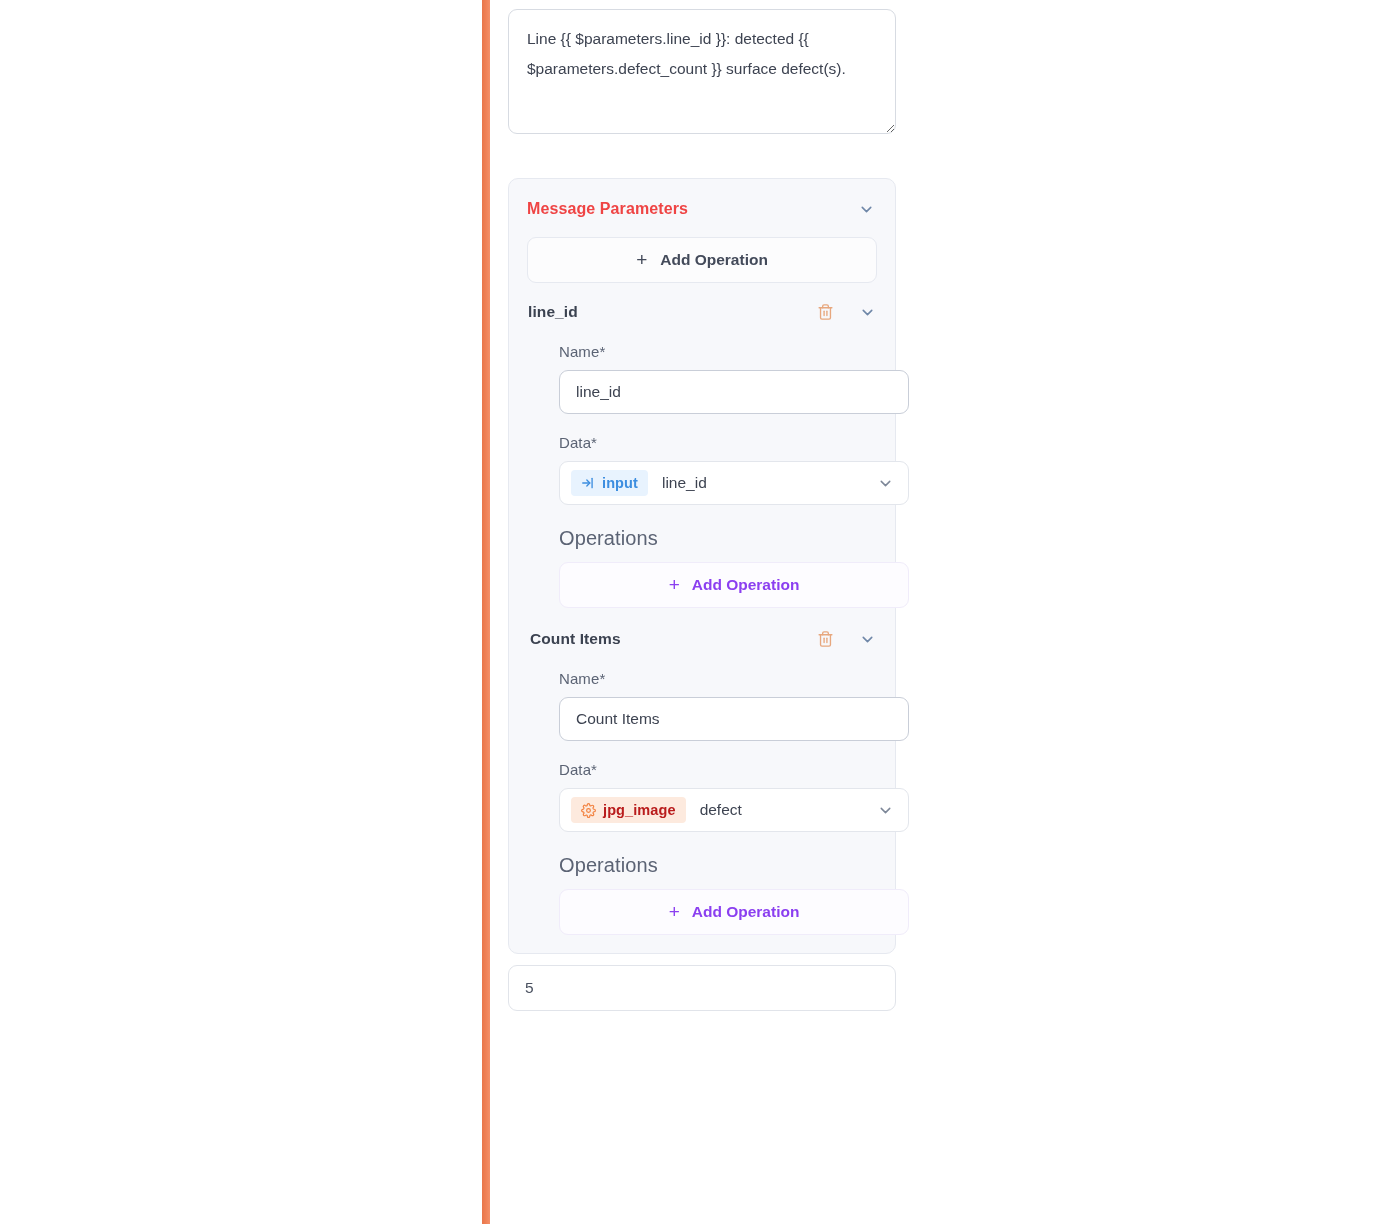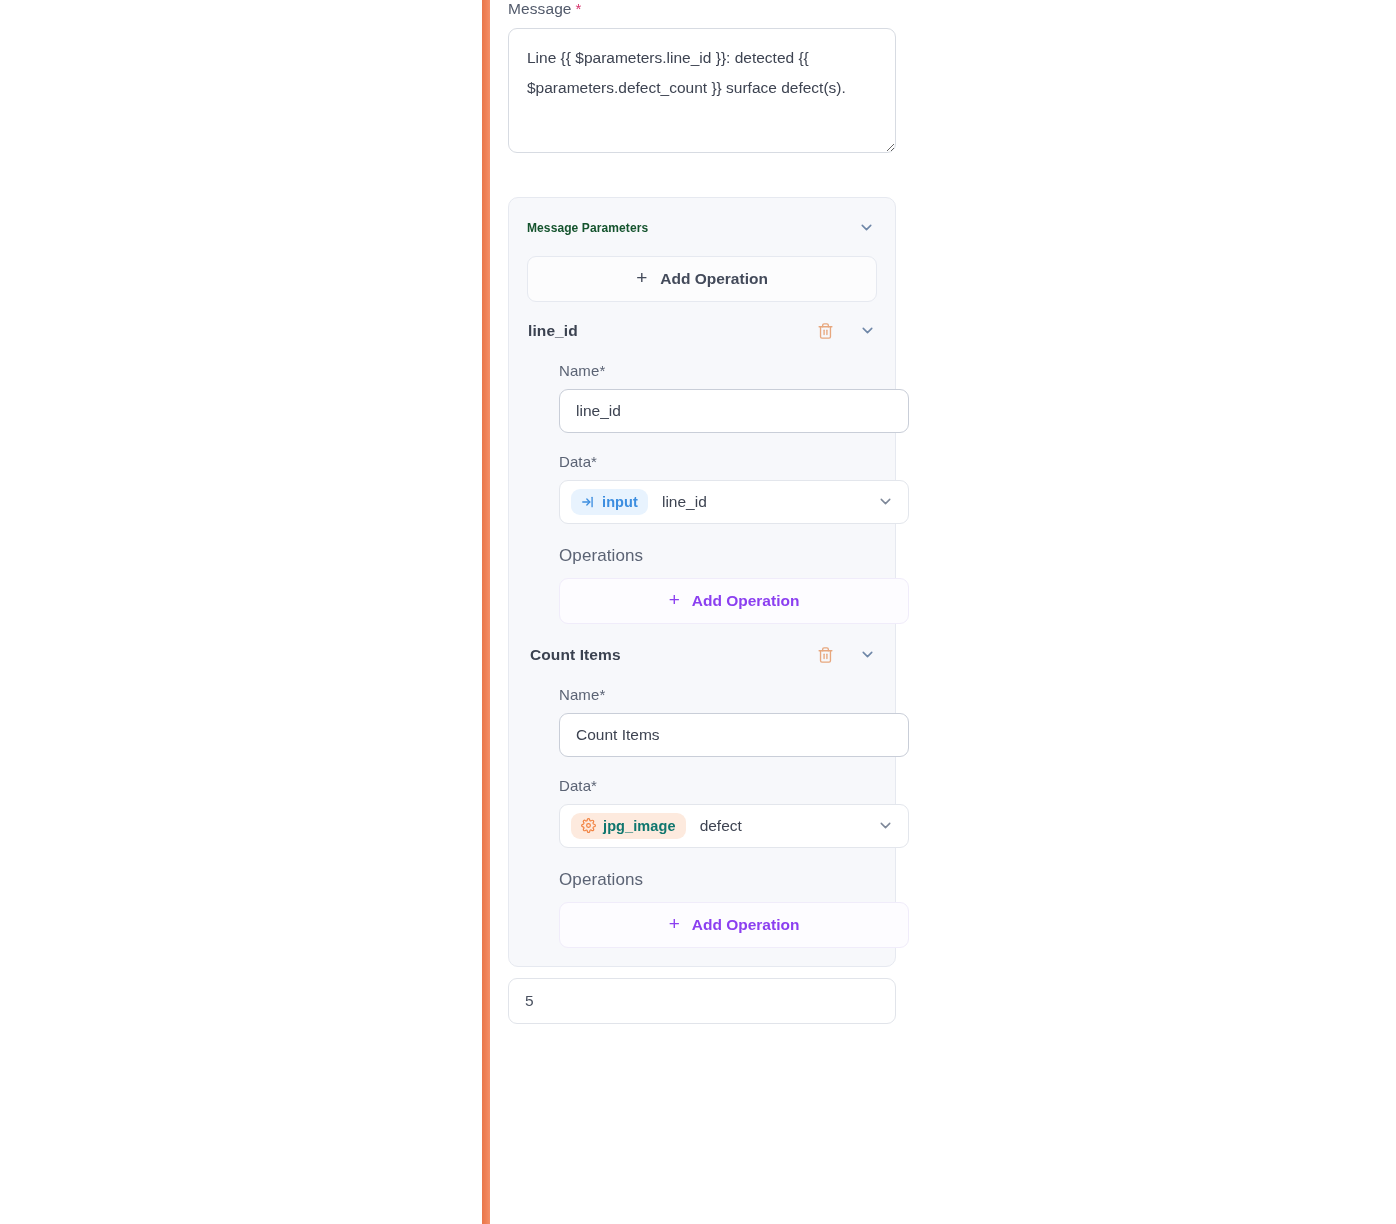--- a/index.html
+++ b/index.html
@@ -97,23 +97,23 @@
     padding: 16px 18px 18px 18px;
   }
 
   .card-header {
     display: flex;
     align-items: center;
     justify-content: space-between;
     padding: 3px 0 0 0;
   }
   .card-header-title {
-    font-size: 12px;
+    font-size: 16px;
     font-weight: bold;
-    color: #14532d;
+    color: #ef4444;
     letter-spacing: .1px;
   }
 
   .chev {
     width: 22px; height: 22px;
     display: inline-flex;
     align-items: center;
     justify-content: center;
     cursor: pointer;
   }
@@ -210,43 +210,43 @@
     border-radius: 9px;
     background: #ffffff;
     cursor: pointer;
   }
   .src-badge {
     display: inline-flex;
     align-items: center;
     gap: 7px;
     height: 26px;
     padding: 0 10px;
-    border-radius: 9px;
+    border-radius: 4px;
     font-size: 14.5px;
     font-weight: bold;
     letter-spacing: .1px;
     white-space: nowrap;
   }
   .src-badge.input {
     background: #e8f3fe;
     color: #3d8ee0;
   }
   .src-badge.jpg {
     background: #fdeade;
-    color: #0f766e;
+    color: #b91c1c;
   }
   .ds-value {
     flex: 1;
     margin-left: 14px;
     font-size: 15.5px;
     color: #3d4351;
   }
 
   .ops-label {
-    font-size: 17px;
+    font-size: 20px;
     color: #5b6374;
     margin-top: 22px;
     letter-spacing: .1px;
   }
 
   .add-operation-btn {
     box-sizing: border-box;
     display: flex;
     align-items: center;
     justify-content: center;
@@ -302,23 +302,20 @@
 <div id="canvas">
 
   <div class="workspace-left"></div>
 
   <div class="panel-accent-bar"></div>
 
   <div class="config-panel">
     <div class="panel-inner">
 
       
-      <div class="field-label">
-        <span>Message</span><span class="req-spaced">*</span>
-      </div>
       <textarea class="message-box" placeholder="" style="">Line {{ $parameters.line_id }}: detected {{ $parameters.defect_count }} surface defect(s).</textarea>
 
       
       <div class="params-card">
 
         <div class="card-header">
           <span class="card-header-title">Message Parameters</span>
           <span class="chev">
             <svg width="17" height="17" viewBox="0 0 24 24" fill="none" stroke="#6f87a8" stroke-width="2.2" stroke-linecap="round" stroke-linejoin="round">
                 <polyline points="6 9 12 15 18 9"></polyline>

